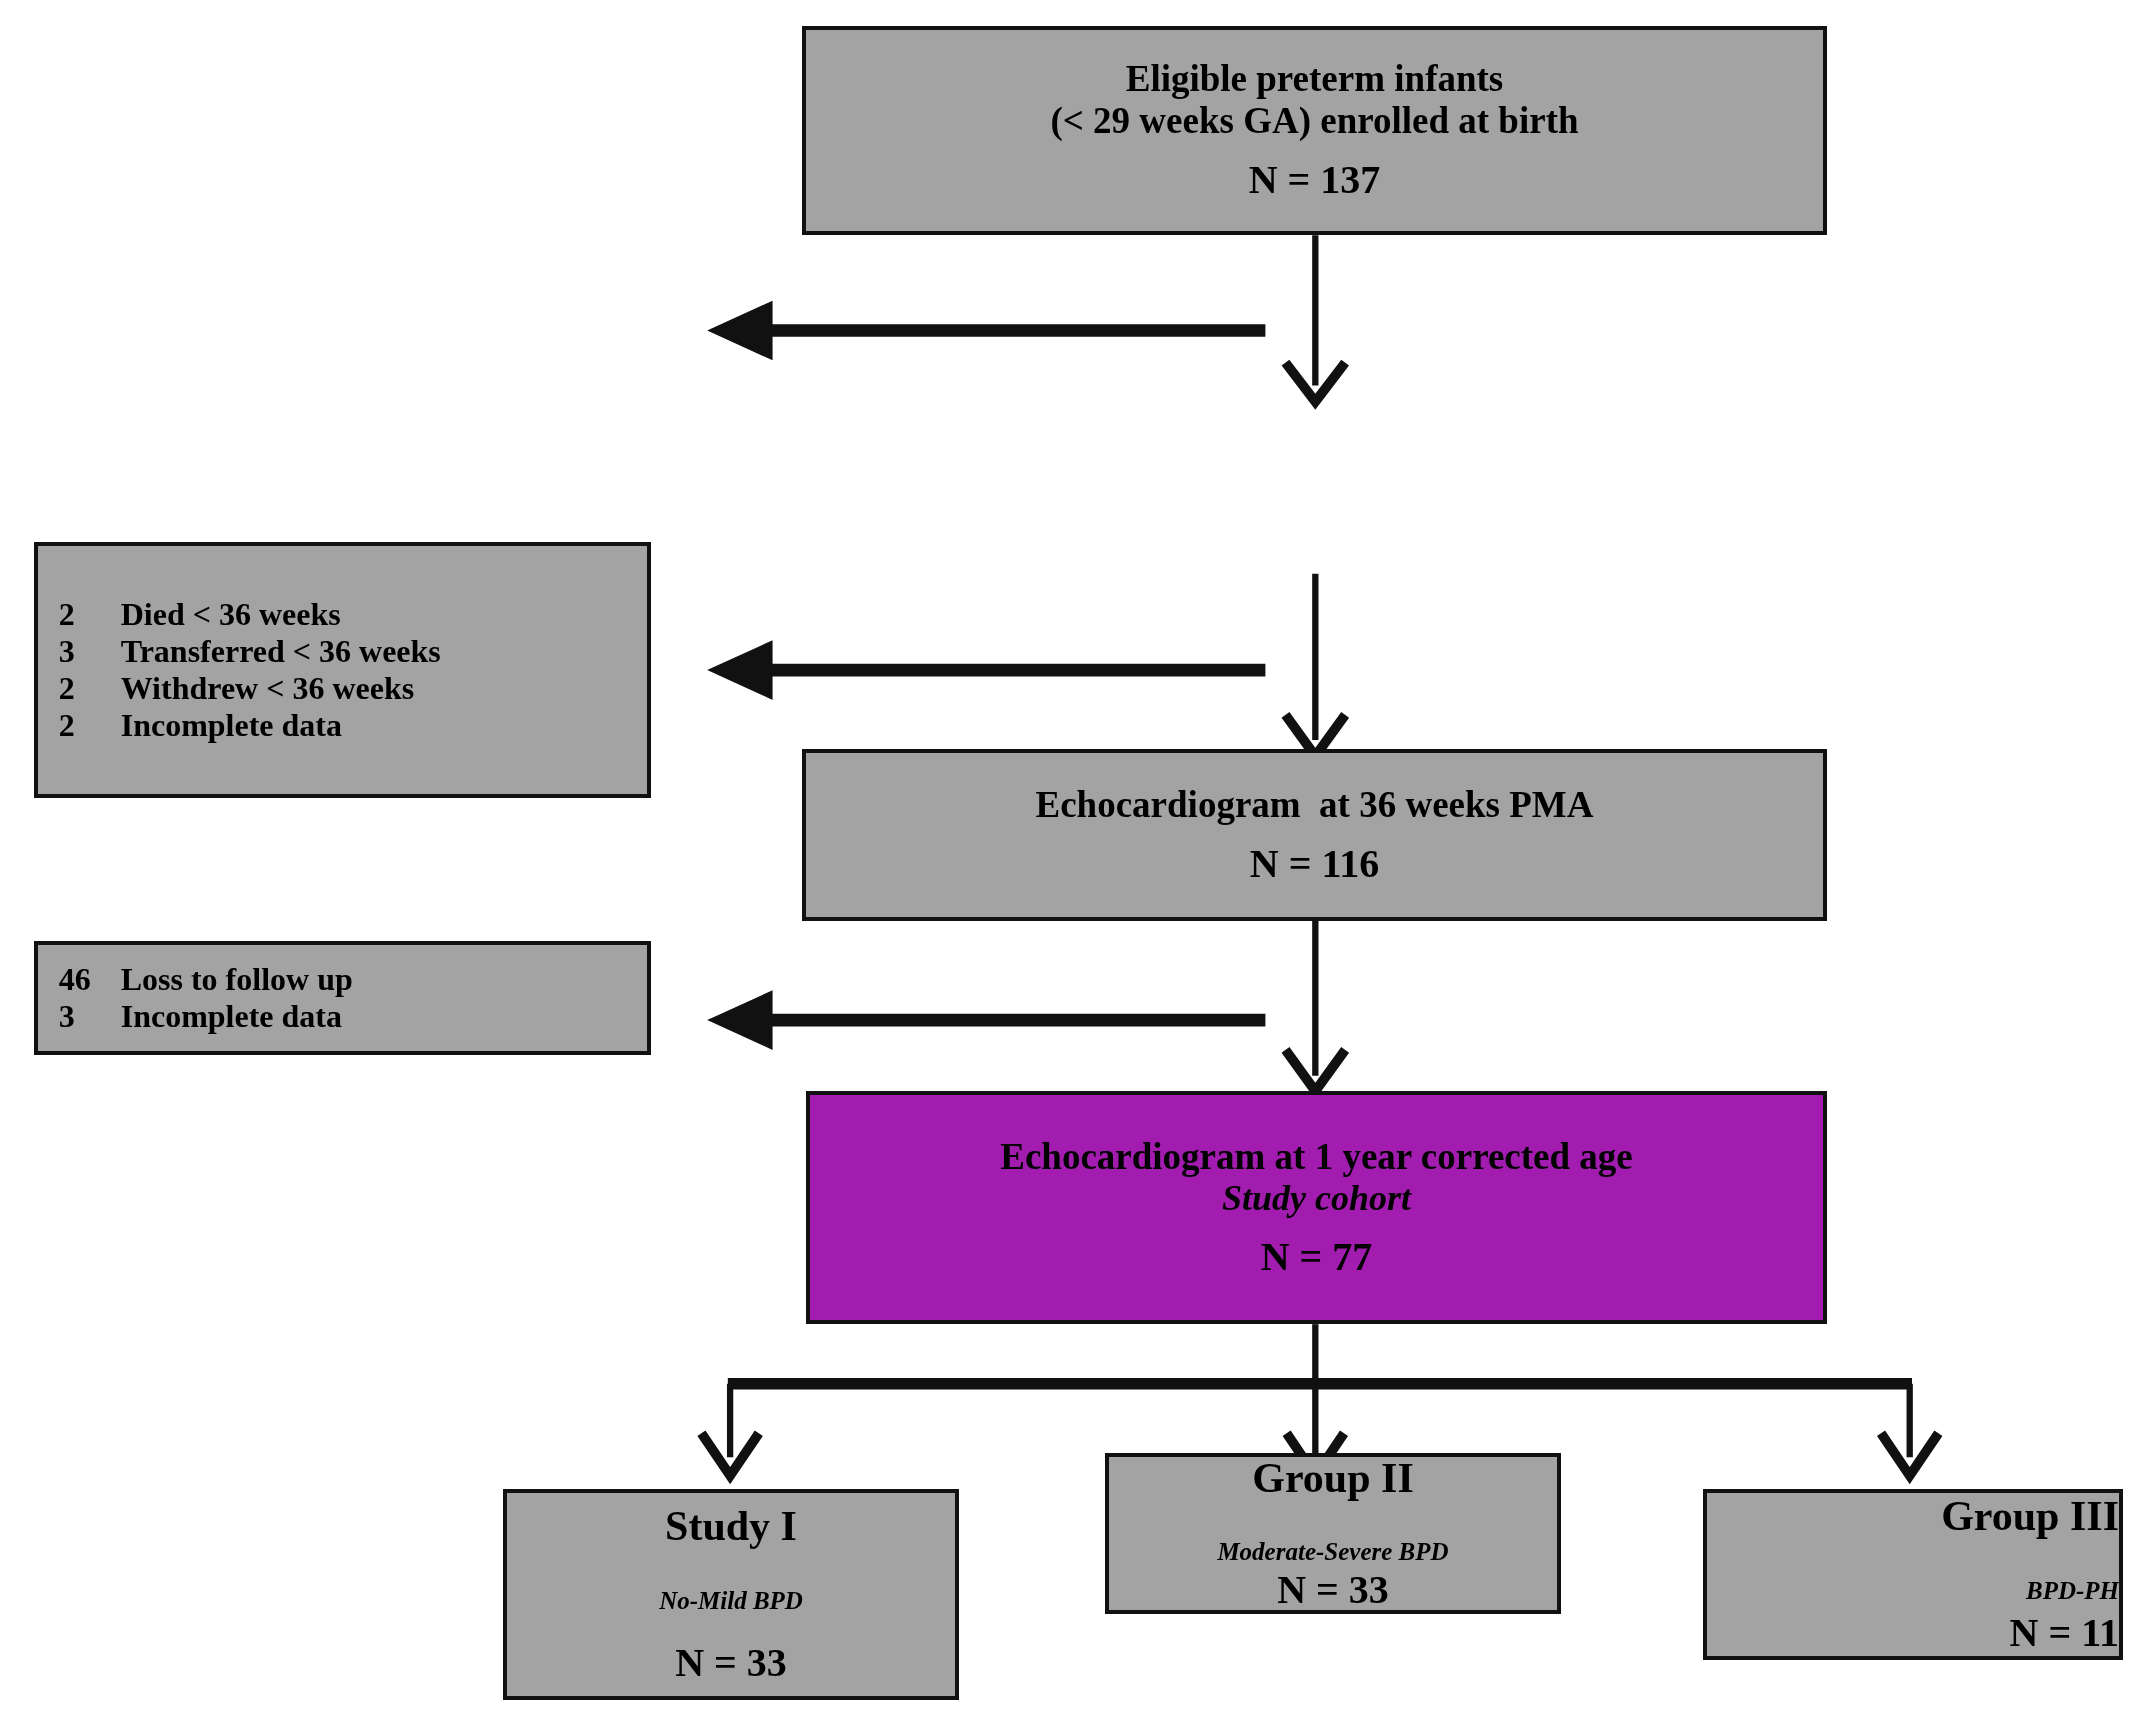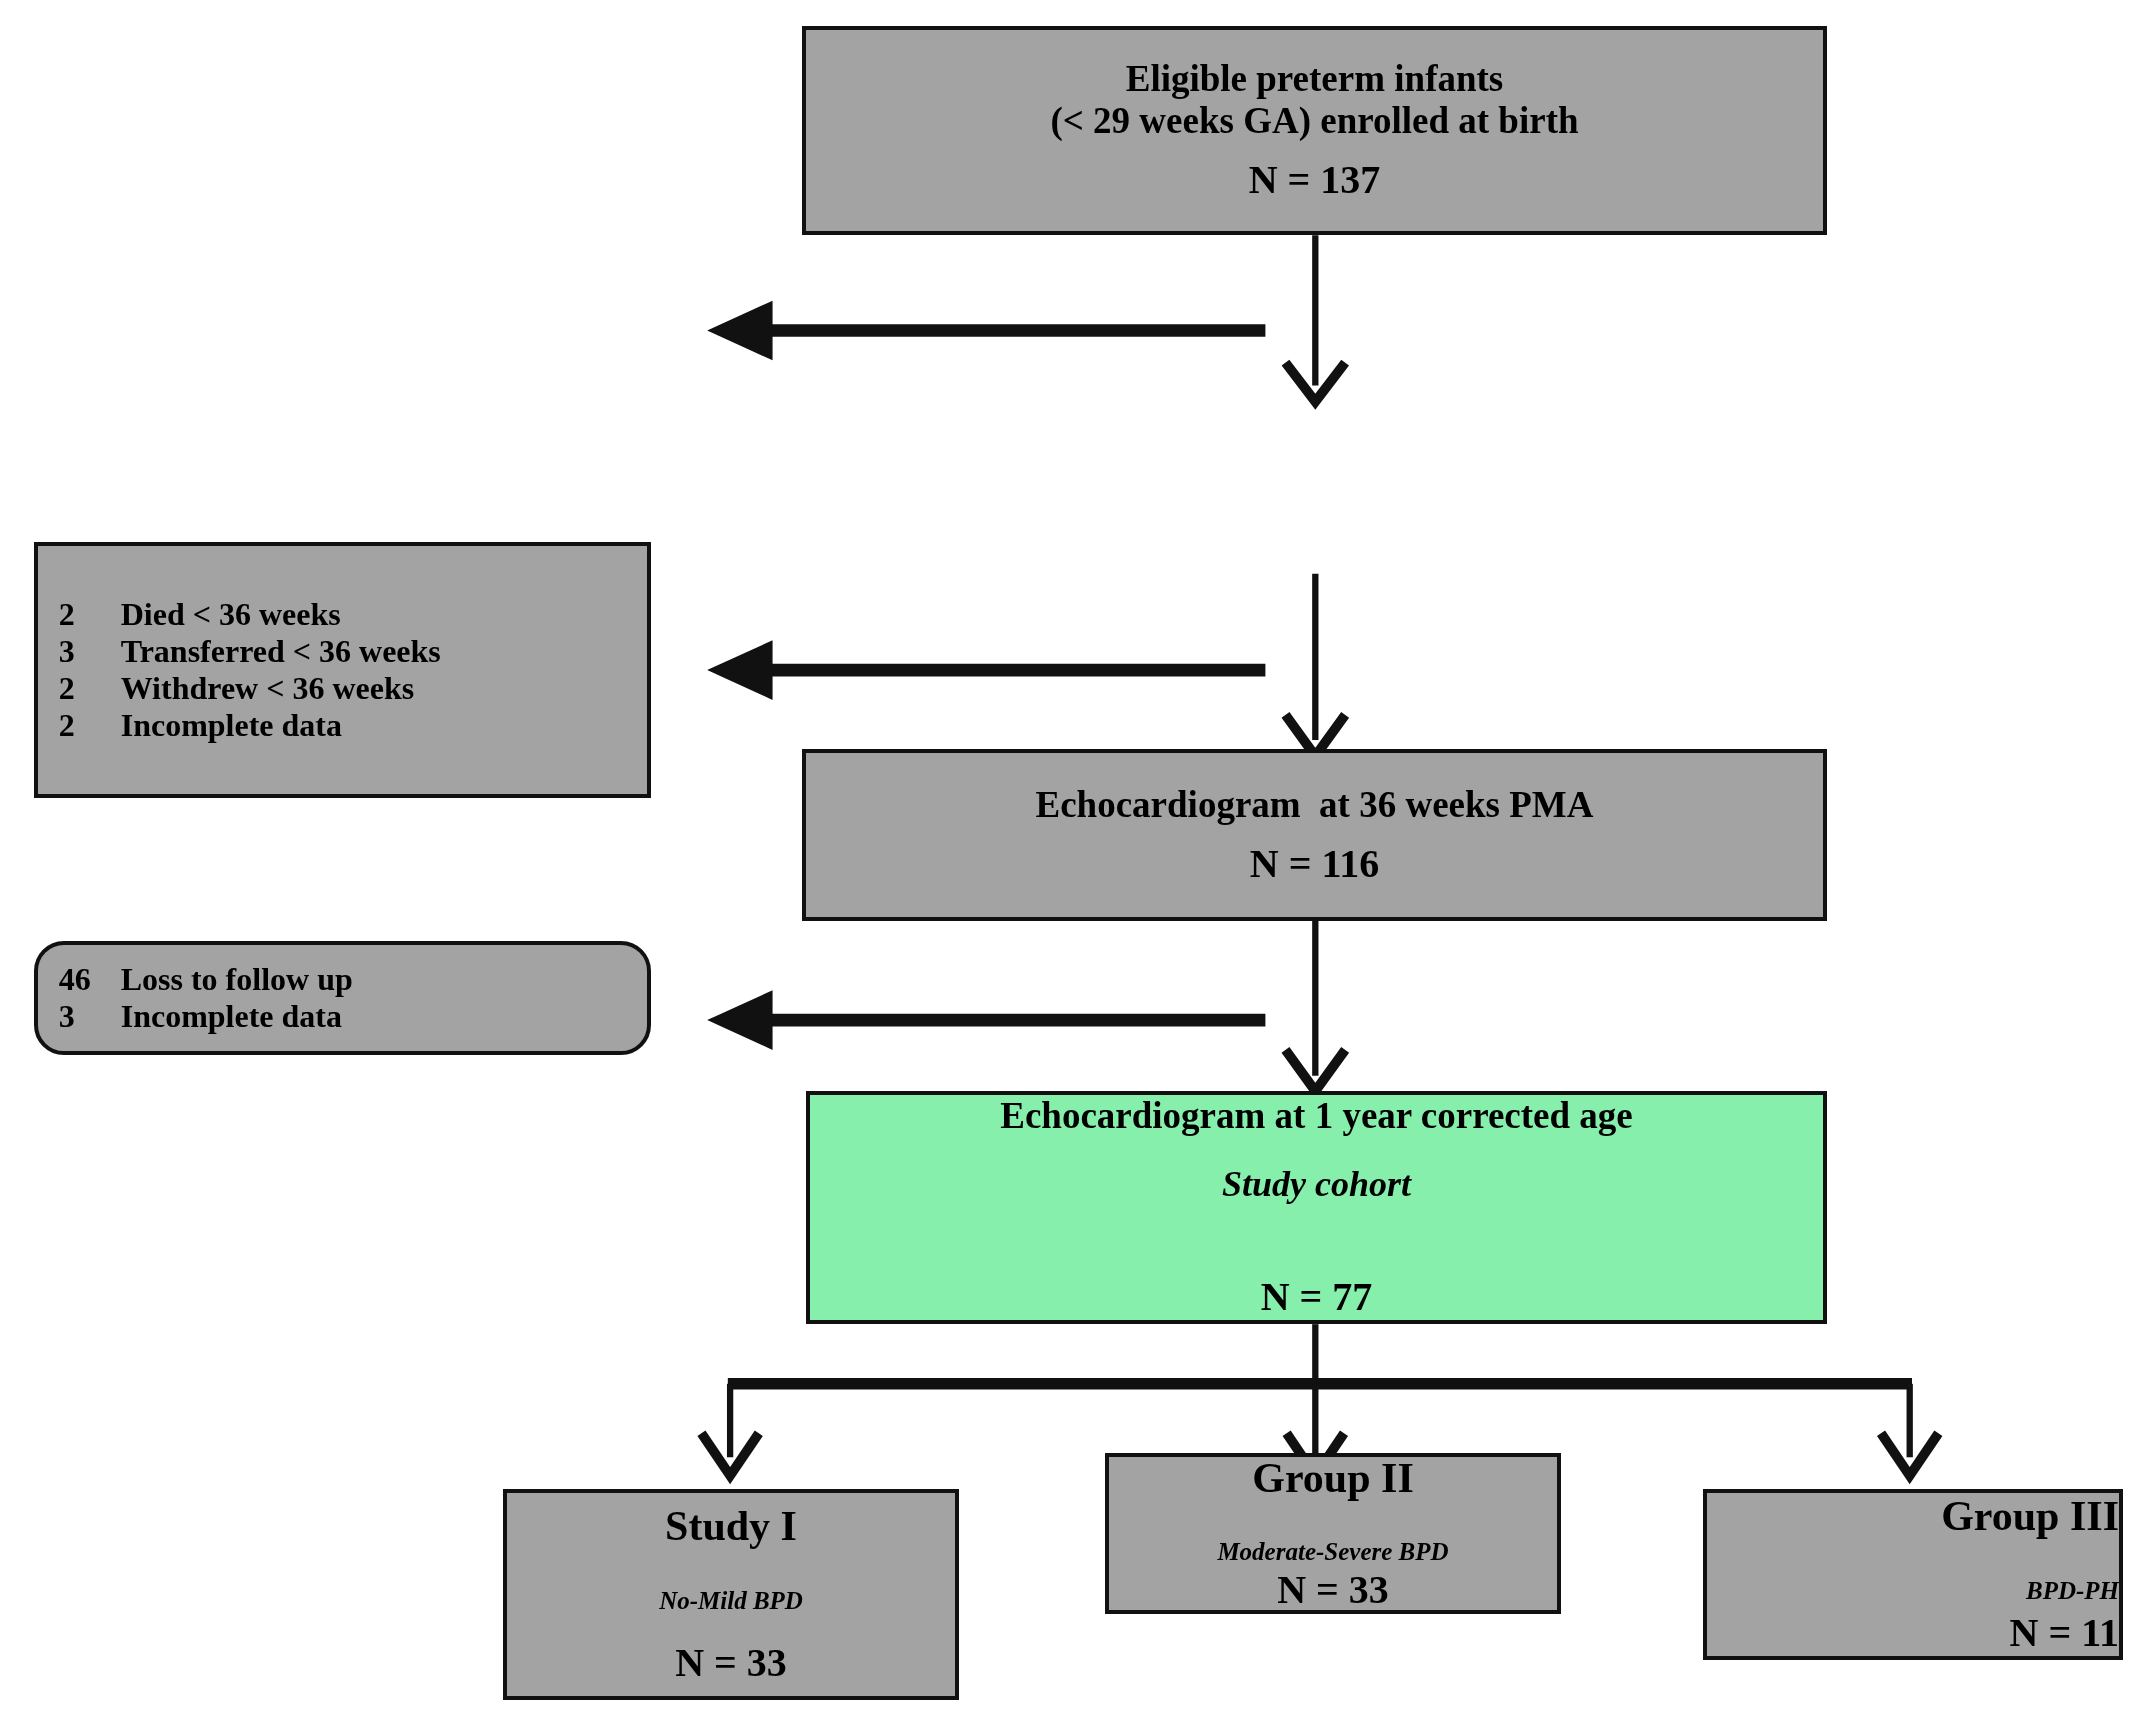--- a/index.html
+++ b/index.html
@@ -5,21 +5,21 @@
   html,body{margin:0;padding:0;background:#ffffff;}
   body{width:2151px;height:1712px;position:relative;overflow:hidden;
        font-family:"Liberation Serif","DejaVu Serif",serif;color:#000;}
 
   .canvas{position:absolute;inset:0;}
 
   
   .box{position:absolute;box-sizing:border-box;border:4px solid #111;
        background:#a3a3a3;display:flex;flex-direction:column;
        align-items:center;justify-content:center;text-align:center;}
-  .box.shaded{background:#86efac;justify-content:space-between;}
+  .box.shaded{background:#a21caf;}
   .box.exclusion{align-items:flex-start;justify-content:center;text-align:left;}
 
   .ln{font-weight:bold;line-height:1.14;white-space:pre;}
   .ln.t1{font-size:37px;}          
   .ln.n1{font-size:40px;font-weight:bold;}  
   .ln.grp{font-size:42px;font-weight:bold;}
   .ln.sub{font-size:25px;font-weight:bold;font-style:italic;margin-top:36px;}
   .ln.italic{font-size:36px;font-weight:bold;font-style:italic;}
 
   .spacer-sm{height:15px;}
@@ -106,21 +106,21 @@
       <span class="extxt">Incomplete data</span>
     </div>
   </div>
 
   <div class="box" style="left:802px;top:749px;width:1025px;height:172px;">
     <div class="ln t1">Echocardiogram  at 36 weeks PMA</div>
     <div class="spacer-sm"></div>
     <div class="ln n1">N = 116</div>
   </div>
 
-  <div class="box exclusion" style="left:34px;top:941px;width:617px;height:114px;padding:8px 0 8px 20.7px;border-radius:30px;">
+  <div class="box exclusion" style="left:34px;top:941px;width:617px;height:114px;padding:8px 0 8px 20.7px;">
     <div class="exrow">
       <span class="exnum">46</span>
       <span class="extxt">Loss to follow up</span>
     </div>
     <div class="exrow">
       <span class="exnum">3</span>
       <span class="extxt">Incomplete data</span>
     </div>
   </div>
 

